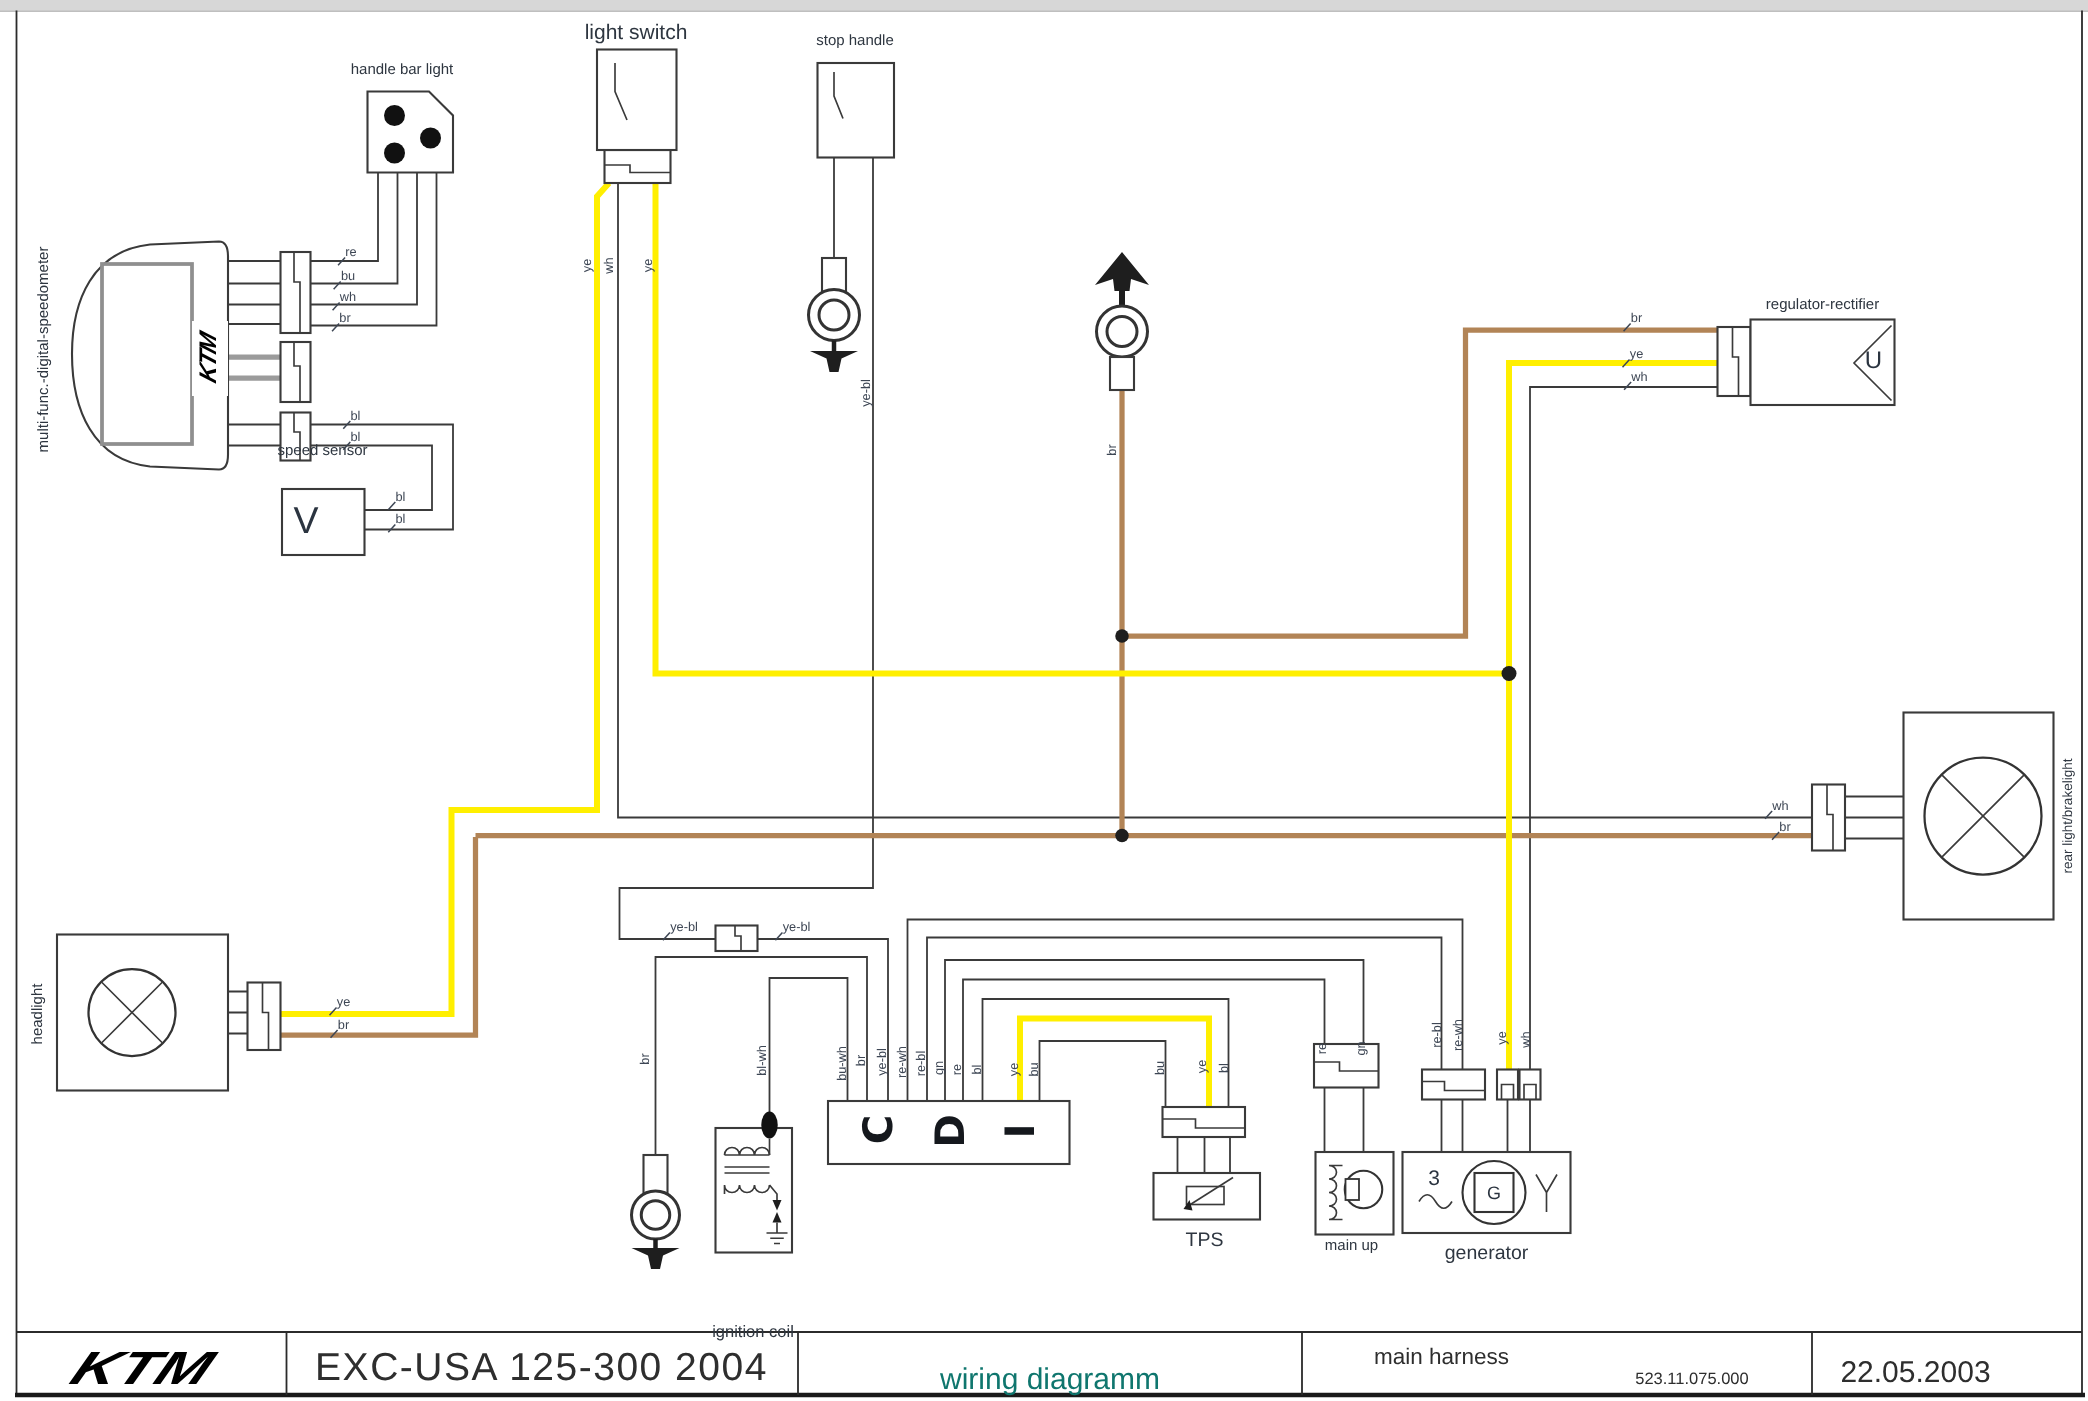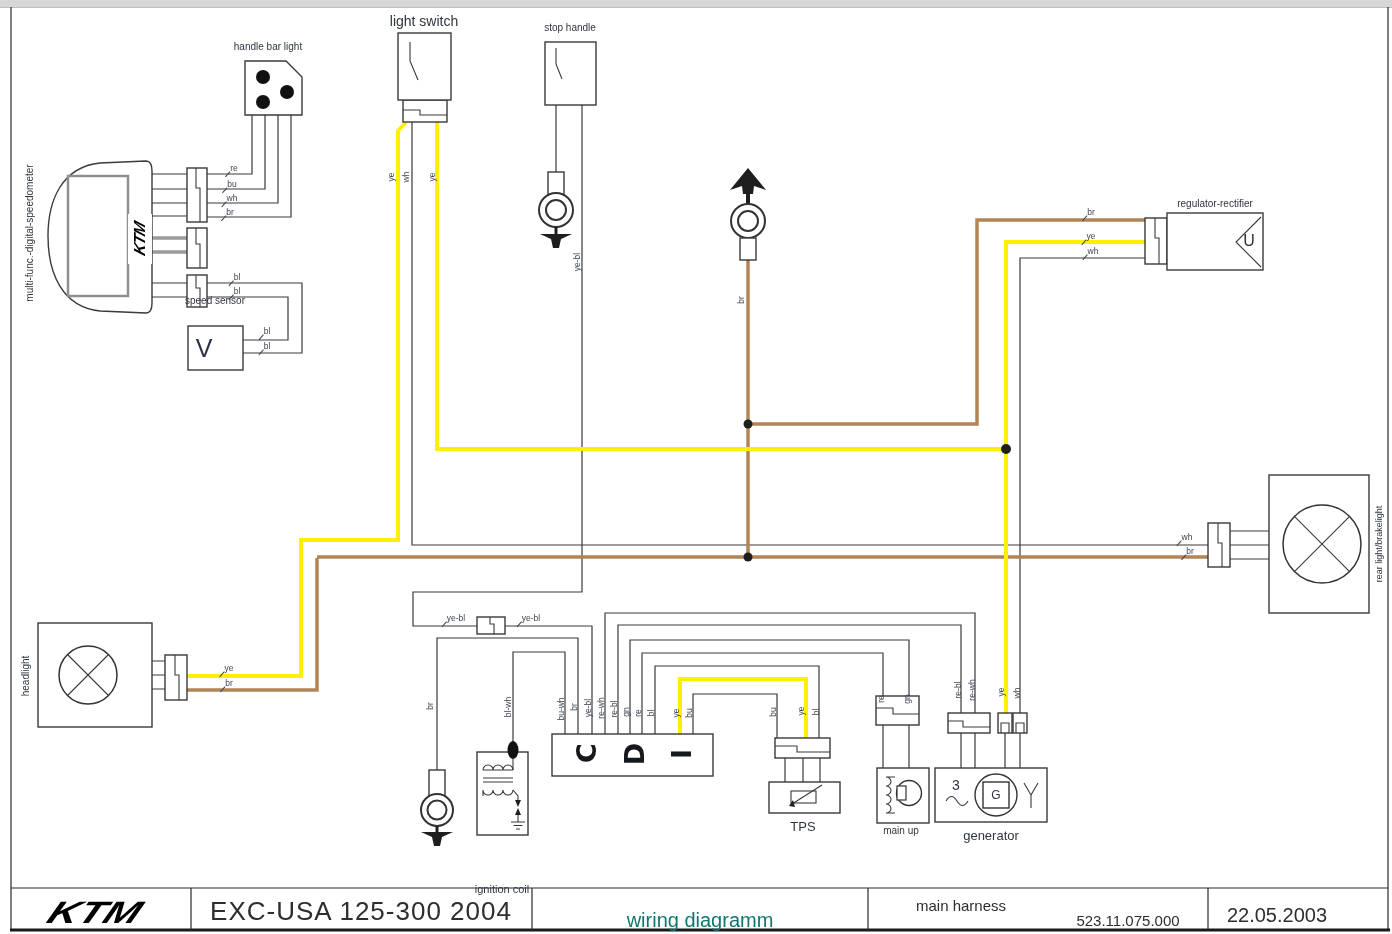--- a/index.html
+++ b/index.html
@@ -37,21 +37,21 @@
         font-weight:bold;font-size:27px;color:#15181d;font-family:"DejaVu Sans",sans-serif;line-height:1;}
   .ktm-mini{position:absolute;transform:translate(-50%,-50%) rotate(-90deg) skewX(-18deg);
         font-weight:900;font-style:italic;font-size:16px;color:#000;letter-spacing:-1px;line-height:1;}
   
   .tb{position:absolute;color:#222;line-height:1;transform:translate(-50%,-50%);white-space:nowrap;}
   #tb-logo{font-size:31px;font-weight:900;font-style:italic;letter-spacing:0px;
         transform:translate(-50%,-50%) skewX(-24deg) scaleX(1.35);color:#000;}
   #tb-model{font-size:26px;color:#2e2e2e;letter-spacing:1px;}
   #tb-doc{font-size:20px;color:#0f766e;}
   #tb-harness{font-size:15px;color:#2e2e2e;}
-  #tb-part{font-size:15px;color:#2e2e2e;}
+  #tb-part{font-size:11px;color:#2e2e2e;}
   #tb-date{font-size:20px;color:#2e2e2e;}
 </style>
 </head>
 <body>
 
 <div id="stage">
   <div id="topbar"></div>
 
   <svg width="1392" height="934" viewBox="0 0 1392 934">
 

